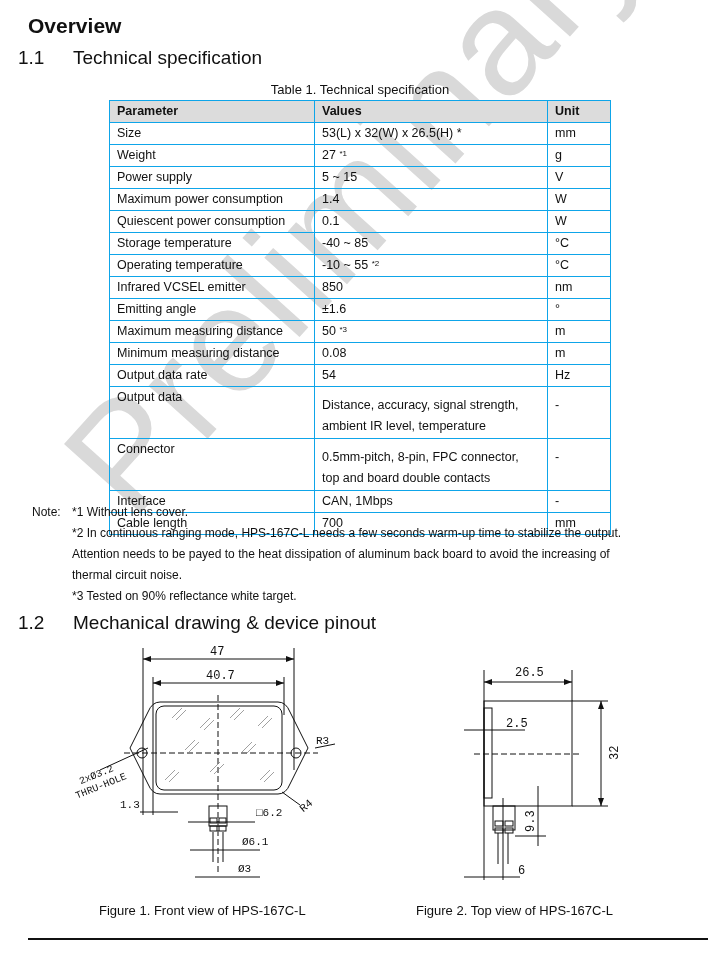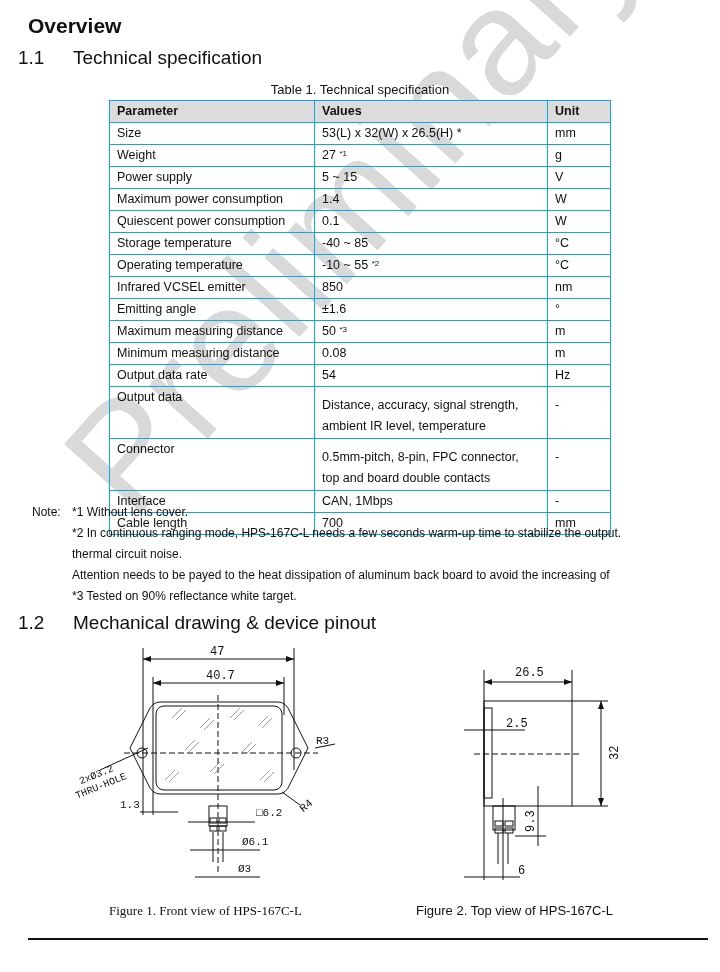--- a/index.html
+++ b/index.html
@@ -19,21 +19,21 @@
   table.spec .c2{width:218px;}
   table.spec .two{line-height:21px;padding-top:8px;padding-bottom:1px;}
   sup{font-size:8px;vertical-align:top;position:relative;top:-2px;}
   .notes{position:absolute;left:32px;top:502px;font-size:12px;line-height:21px;}
   .notes .lbl{position:absolute;left:0;top:0;}
   .notes .body{margin-left:40px;width:640px;}
   .fig{position:absolute;}
   .fig1{left:60px;top:640px;width:290px;height:250px;}
   .fig2{left:420px;top:640px;width:220px;height:250px;}
   .figcap{position:absolute;top:903px;font-size:13px;}
-  .cap1{left:109px;font-family:Liberation Serif, serif;}
+  .cap1{left:99px;}
   .cap2{left:416px;}
   .rule{position:absolute;left:28px;top:938px;width:680px;height:2px;background:#111;}
   svg text{font-family:"Liberation Mono",monospace;}
 </style>
 </head>
 <body>
 
 <div class="watermark">Preliminary</div>
 
 <div class="content">
@@ -141,22 +141,22 @@
           <td>mm</td>
         </tr>
       </tbody>
   </table>
 
   <div class="notes">
     <span class="lbl">Note:</span>
     <div class="body">
       <div>*1 Without lens cover.</div>
       <div>*2 In continuous ranging mode, HPS-167C-L needs a few seconds warm-up time to stabilize the output.</div>
+      <div>Attention needs to be payed to the heat dissipation of aluminum back board to avoid the increasing of</div>
       <div>thermal circuit noise.</div>
-      <div>Attention needs to be payed to the heat dissipation of aluminum back board to avoid the increasing of</div>
       <div>*3 Tested on 90% reflectance white target.</div>
     </div>
   </div>
 
   <h2 class="sec sec2">
     <span class="num">1.2</span><span>Mechanical drawing &amp; device pinout</span>
   </h2>
 
   <svg class="fig fig1" viewBox="0 0 290 250">
     <g stroke="#111" fill="none" stroke-width="1">

